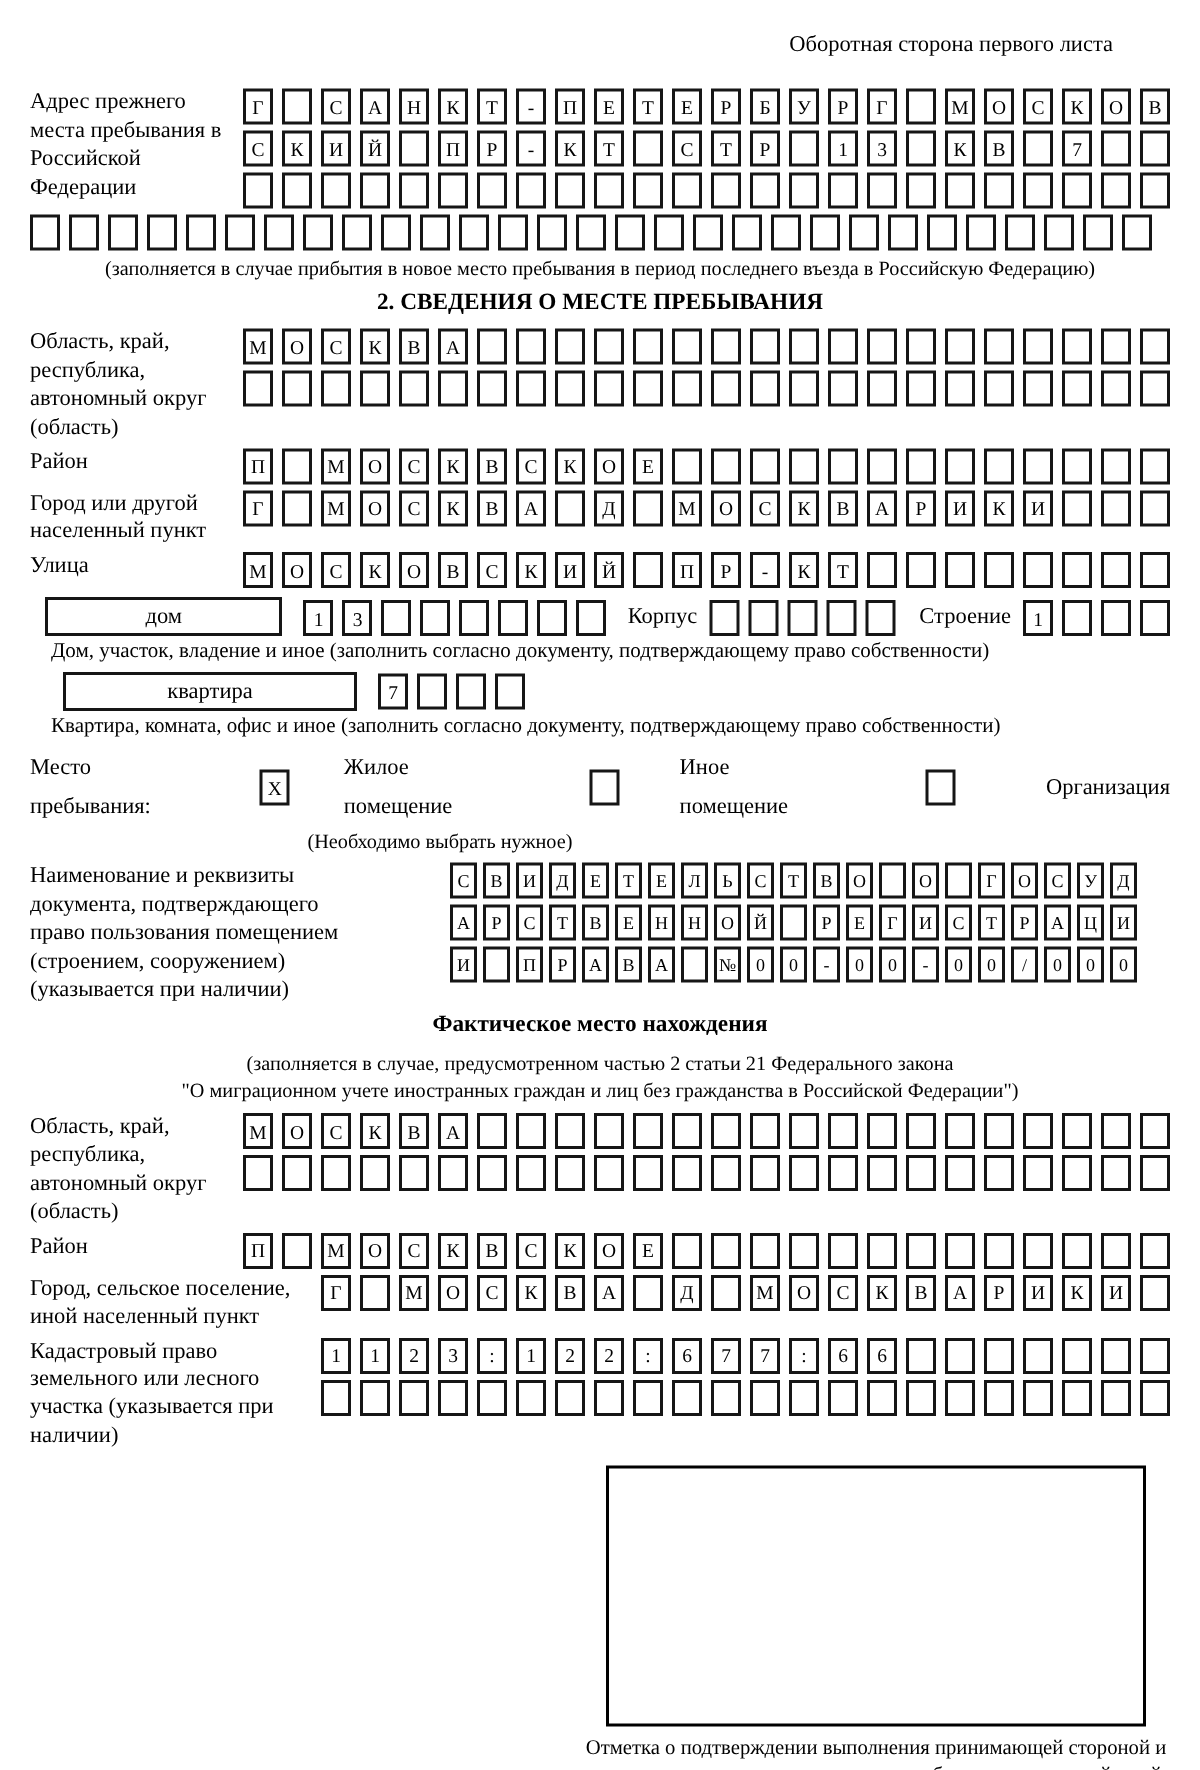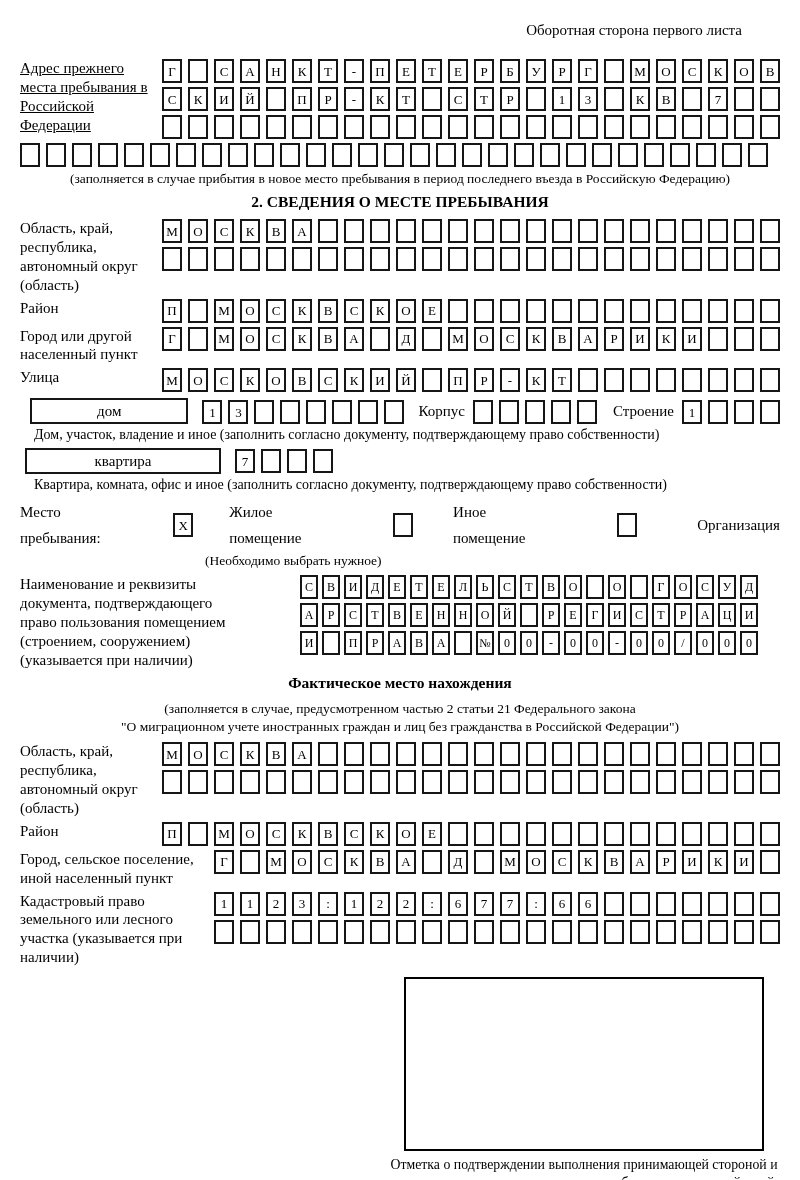--- a/index.html
+++ b/index.html
@@ -43,21 +43,21 @@
   .fact-cap{font-size:13.5px; text-align:center; line-height:1.35;}
 </style>
 </head>
 <body>
 
 <div class="page">
 
   <div class="hdr">Оборотная сторона первого листа</div>
 
   <div class="form-row">
-    <div class="label" style="width:148px;text-decoration:underline;">Адрес прежнего места пребывания в Российской Федерации</div>
+    <div class="label" style="width:148px;">Адрес прежнего места пребывания в Российской Федерации</div>
     <div class="rows">
       <div class="boxrow">
           <span class="cbox">Г</span>
           <span class="cbox"></span>
           <span class="cbox">С</span>
           <span class="cbox">А</span>
           <span class="cbox">Н</span>
           <span class="cbox">К</span>
           <span class="cbox">Т</span>
           <span class="cbox">-</span>
@@ -338,21 +338,21 @@
     <div class="inline-lbl" style="margin-left:16px;">Строение</div>
     <div class="boxrow" style="margin-left:8px;">
         <span class="cbox">1</span>
         <span class="cbox"></span>
         <span class="cbox"></span>
         <span class="cbox"></span>
       </div>
   </div>
   <div class="small-cap">Дом, участок, владение и иное (заполнить согласно документу, подтверждающему право собственности)</div>
 
-  <div style="display:flex; align-items:center; margin-left:5px;">
+  <div style="display:flex; align-items:center; margin-left:22px;">
     <div class="wide-box" style="width:196px;">квартира</div>
     <div class="boxrow" style="margin-left:14px;">
         <span class="cbox">7</span>
         <span class="cbox"></span>
         <span class="cbox"></span>
         <span class="cbox"></span>
       </div>
   </div>
   <div class="small-cap">Квартира, комната, офис и иное (заполнить согласно документу, подтверждающему право собственности)</div>
 

